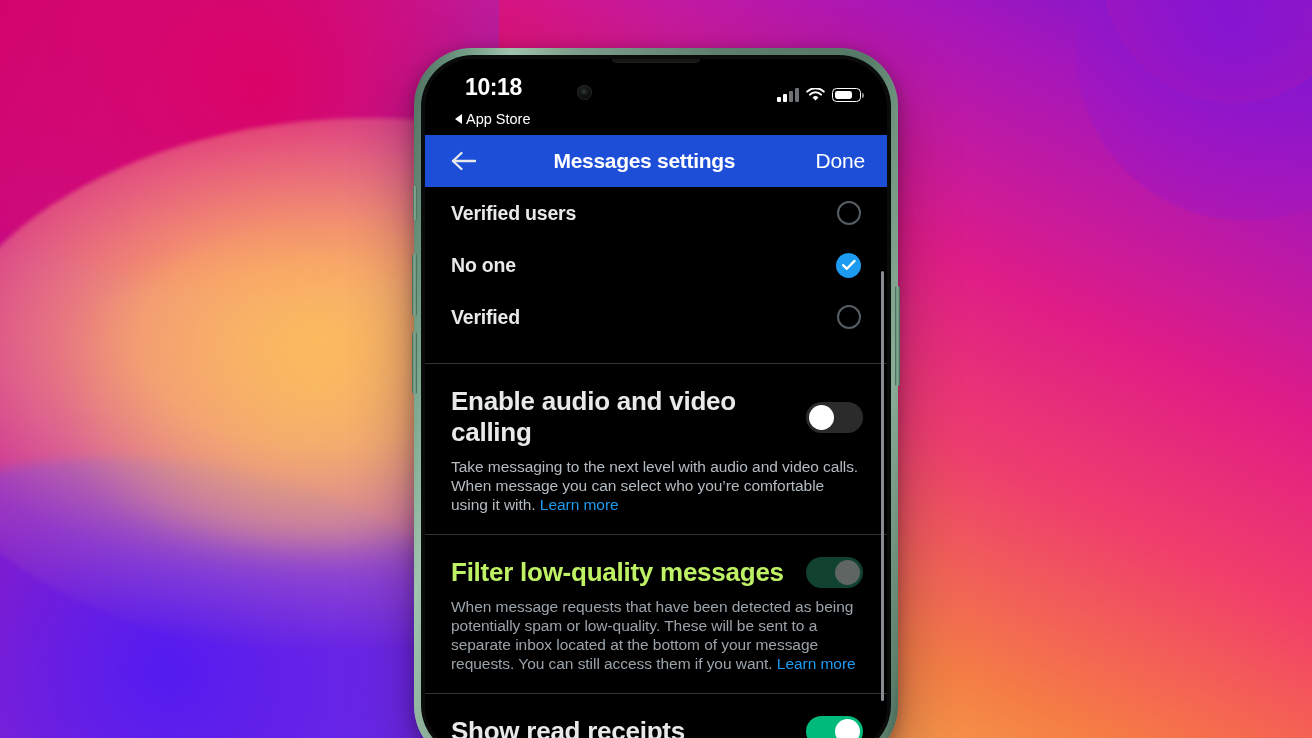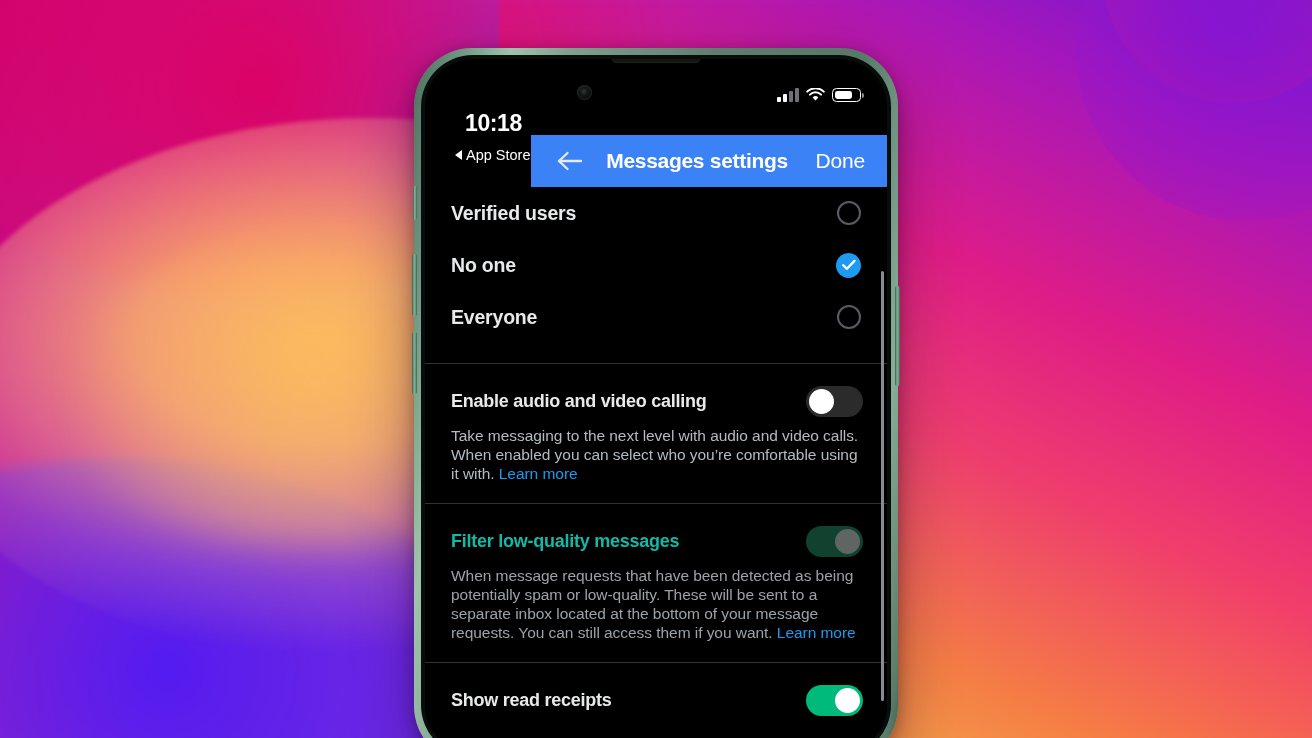--- a/index.html
+++ b/index.html
@@ -158,21 +158,21 @@
   }
 
   
   #statusbar {
     position:relative; z-index:20;
     height:76px;
     padding:16px 26px 0 30px;
     color:#fff;
   }
   #sb-left { float:left; }
-  #sb-time { font-size:23px; font-weight:700; letter-spacing:-0.4px; line-height:1.05; padding-left:10px;margin-top:36px;}
+  #sb-time { font-size:23px; font-weight:700; letter-spacing:-0.4px; line-height:1.05; padding-left:10px;}
   #sb-back-app {
     display:flex; align-items:center; gap:4px;
     font-size:14.5px; font-weight:500; margin-top:12px;
   }
   #sb-back-app .tri {
     width:0;height:0;border-top:5px solid transparent;border-bottom:5px solid transparent;
     border-right:7px solid #fff;
   }
   #sb-right {
     float:right; display:flex; align-items:center; gap:7px; margin-top:13px;
@@ -191,21 +191,21 @@
     content:""; position:absolute; right:-4px; top:4px;
     width:2px; height:5px; background:rgba(255,255,255,0.55);
     border-radius:0 2px 2px 0;
   }
   .batt .fill { height:100%; background:#fff; border-radius:2.4px; }
 
   
   #navbar {
     position:relative; z-index:10;
     height:52px;
-    background:#3b82f6;
+    background:#1d4ed8;
     display:flex; align-items:center;
     padding:0 22px 0 24px;
   }
   #back-arrow { width:30px; height:26px; flex:0 0 auto; cursor:pointer; }
   #nav-title {
     flex:1; text-align:center; color:#fff;
     font-size:21px; font-weight:700; letter-spacing:-0.3px;
     margin-left:-6px;
   }
   #done-btn {
@@ -239,22 +239,22 @@
 
   .divider { height:1px; background:#2f3336; margin:0; }
   .sec-gap-top { height:22px; }
   .sec-gap-bot { height:20px; }
 
   .sec { padding:0 24px 0 26px; }
   .sec-head {
     display:flex; align-items:center; justify-content:space-between;
     margin-bottom:10px;
   }
-  .sec-title { font-size:18px; font-weight:700; color:#e7e9ea; letter-spacing:-0.25px; }
-  .sec-title.dim { color:#14b8a6;text-align:right; }
+  .sec-title { font-size:26px; font-weight:700; color:#e7e9ea; letter-spacing:-0.25px; }
+  .sec-title.dim { color:#bef264;text-align:right; }
   .sec-desc { font-size:15.5px; line-height:1.21; color:#9ba3a9; letter-spacing:-0.05px; }
   .sec-desc.bright { color:#b4bbc0; }
   .sec-desc a { color:#1d9bf0; text-decoration:none;margin-top:34px; }
 
   
   .tgl { width:57px; height:31px; border-radius:16px; position:relative; flex:0 0 auto; cursor:pointer; }
   .tgl .knob { position:absolute; top:3px; width:25px; height:25px; border-radius:50%; }
   .tgl.off { background:#2b2b2b; }
   .tgl.off .knob { left:3px; background:#fff; }
   .tgl.on { background:#00ba7c; }
@@ -352,37 +352,37 @@
         <div class="row-choice">
           <span class="label">No one</span>
           <span class="radio-on">
             <svg width="15" height="12" viewBox="0 0 15 12">
               <path d="M1.6 6.2 L5.4 9.8 L13 1.9" stroke="#fff" stroke-width="2.3" fill="none" stroke-linecap="round" stroke-linejoin="round"></path>
             </svg>
           </span>
         </div>
 
         <div class="row-choice">
-          <span class="label">Everyone</span>
+          <span class="label">Verified</span>
           <span class="radio-off"></span>
         </div>
 
         <div class="sec-gap-bot"></div>
         <div class="divider"></div>
         <div class="sec-gap-top"></div>
 
         <div class="sec">
           <div class="sec-head">
             <span class="sec-title">Enable audio and video calling</span>
             <span class="tgl off">
               <span class="knob"></span>
             </span>
           </div>
           <div class="sec-desc bright">
-            <span>Take messaging to the next level with audio and video calls. When enabled you can select who you’re comfortable using it with. </span><a href="#">Learn more</a>
+            <span>Take messaging to the next level with audio and video calls. When message you can select who you’re comfortable using it with. </span><a href="#">Learn more</a>
           </div>
         </div>
 
         <div class="sec-gap-bot"></div>
         <div class="divider"></div>
         <div class="sec-gap-top"></div>
 
         <div class="sec">
           <div class="sec-head">
             <span class="sec-title dim">Filter low-quality messages</span>

